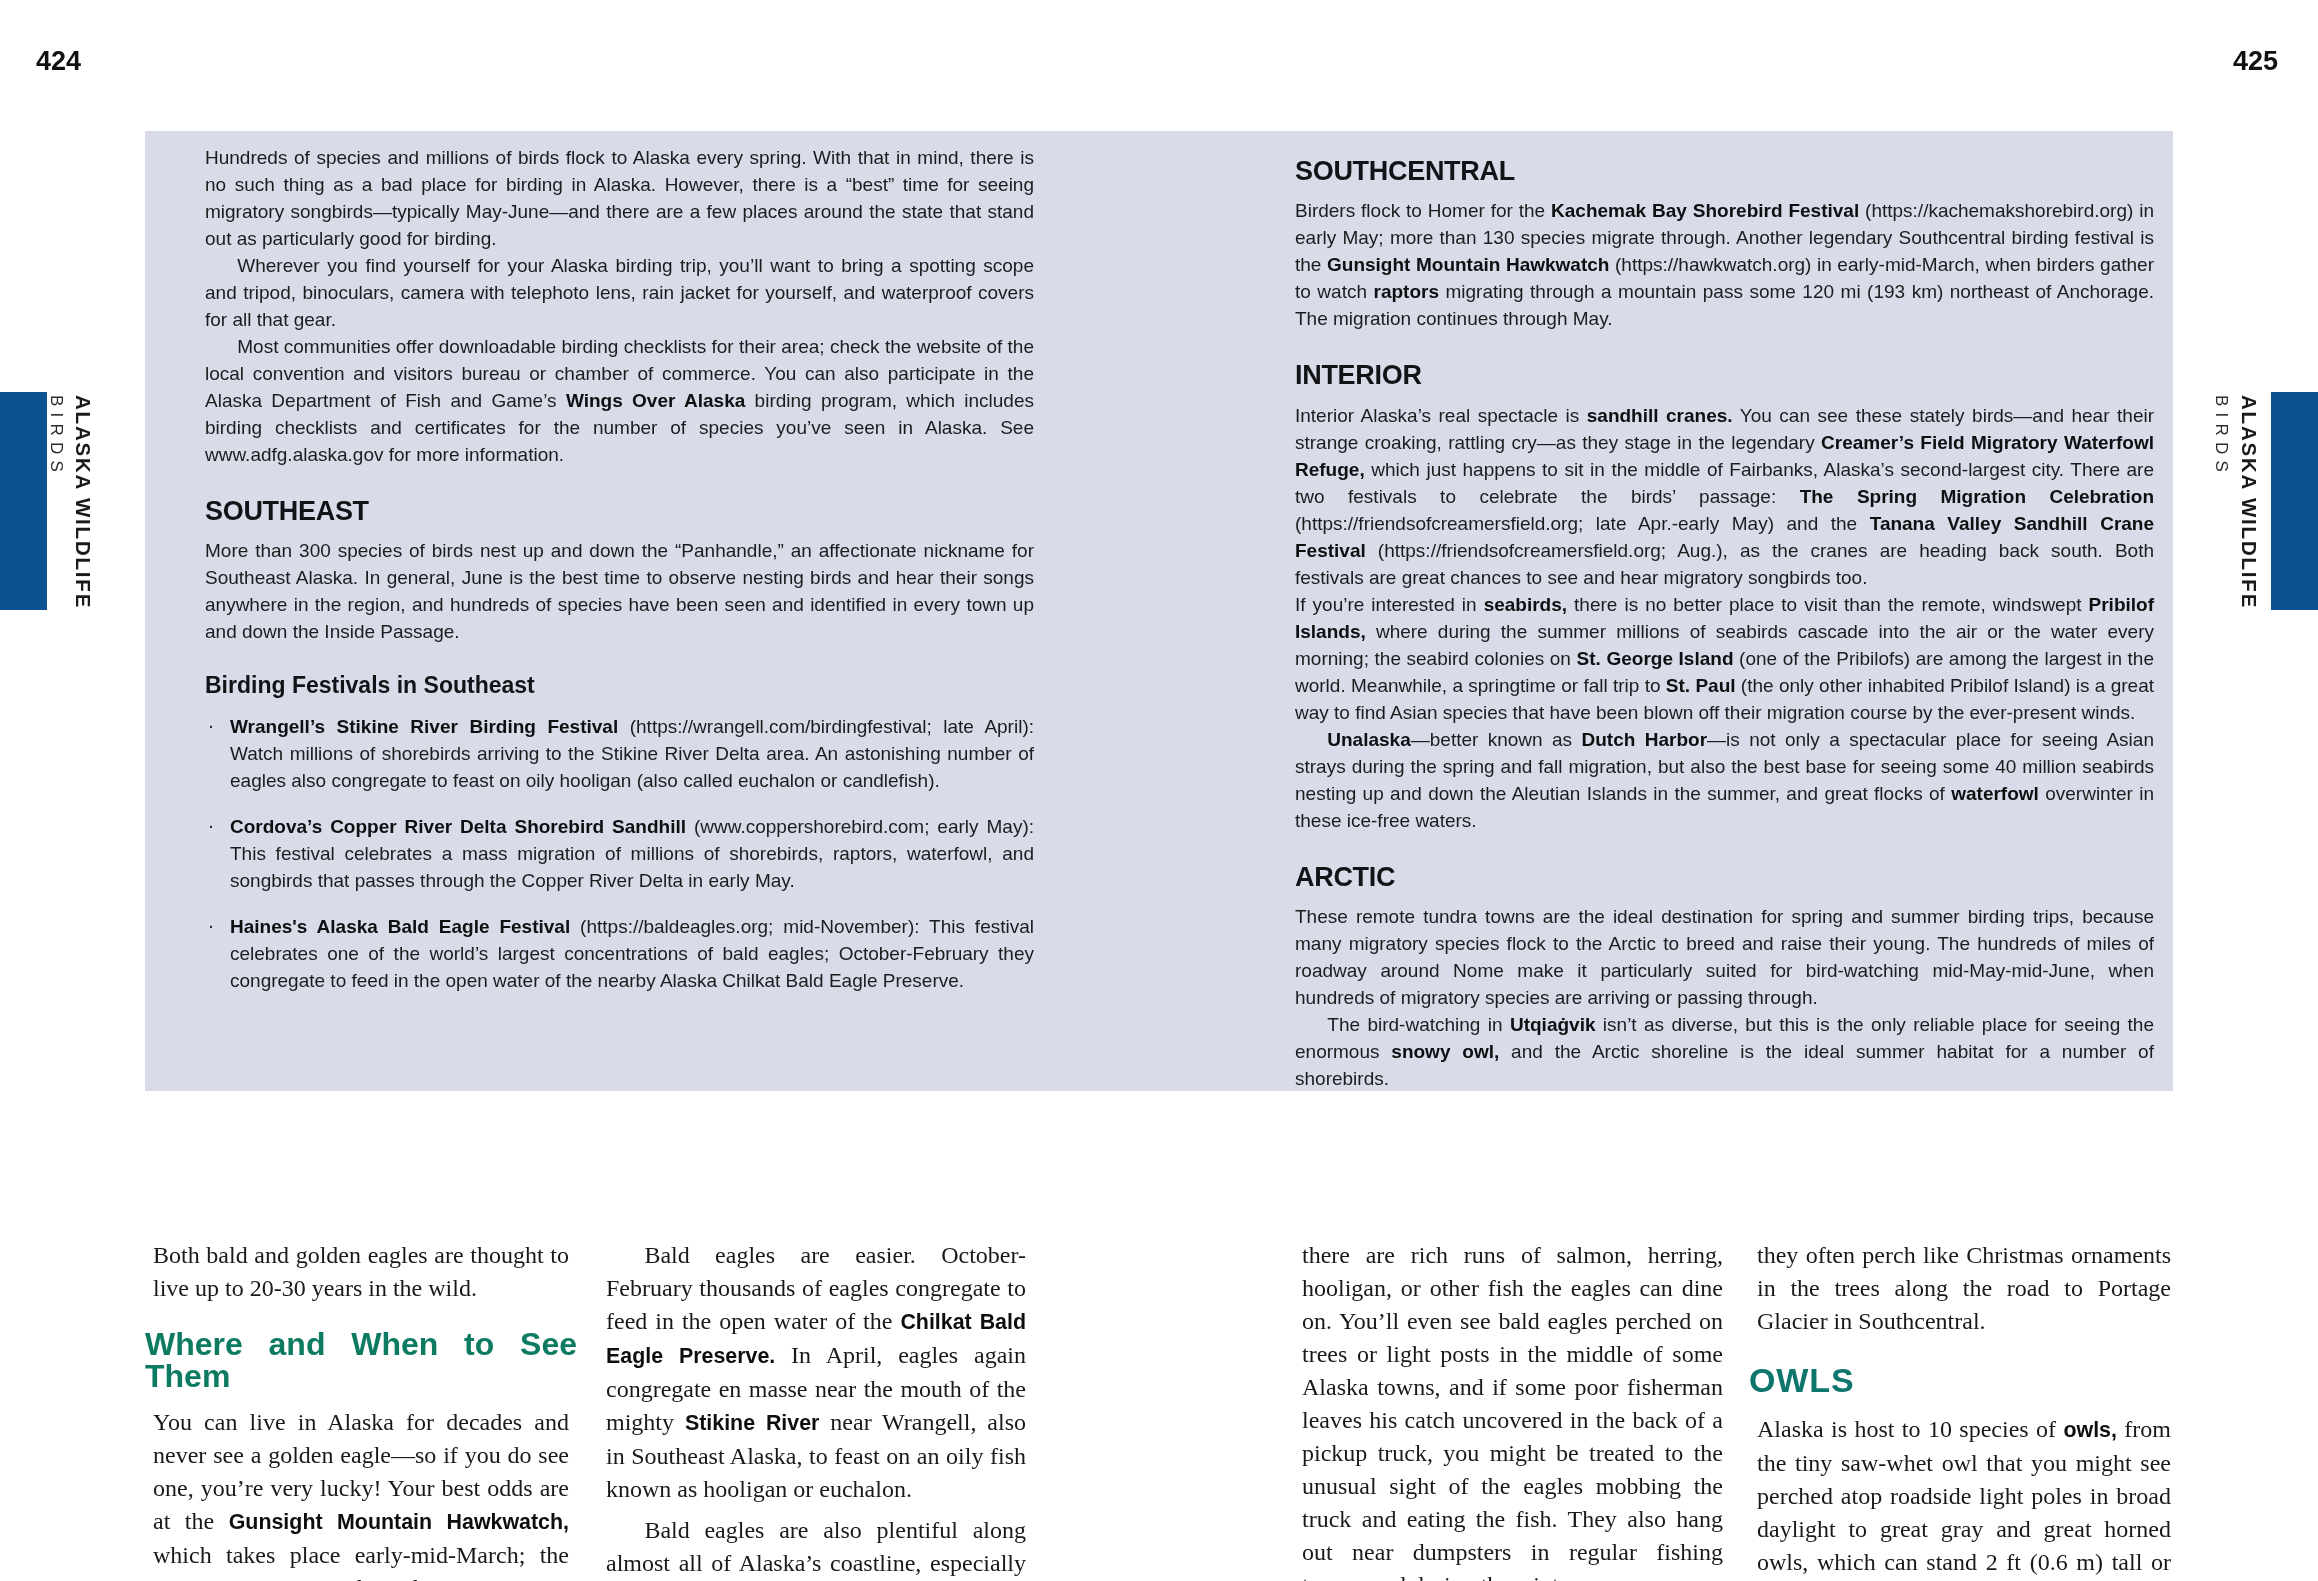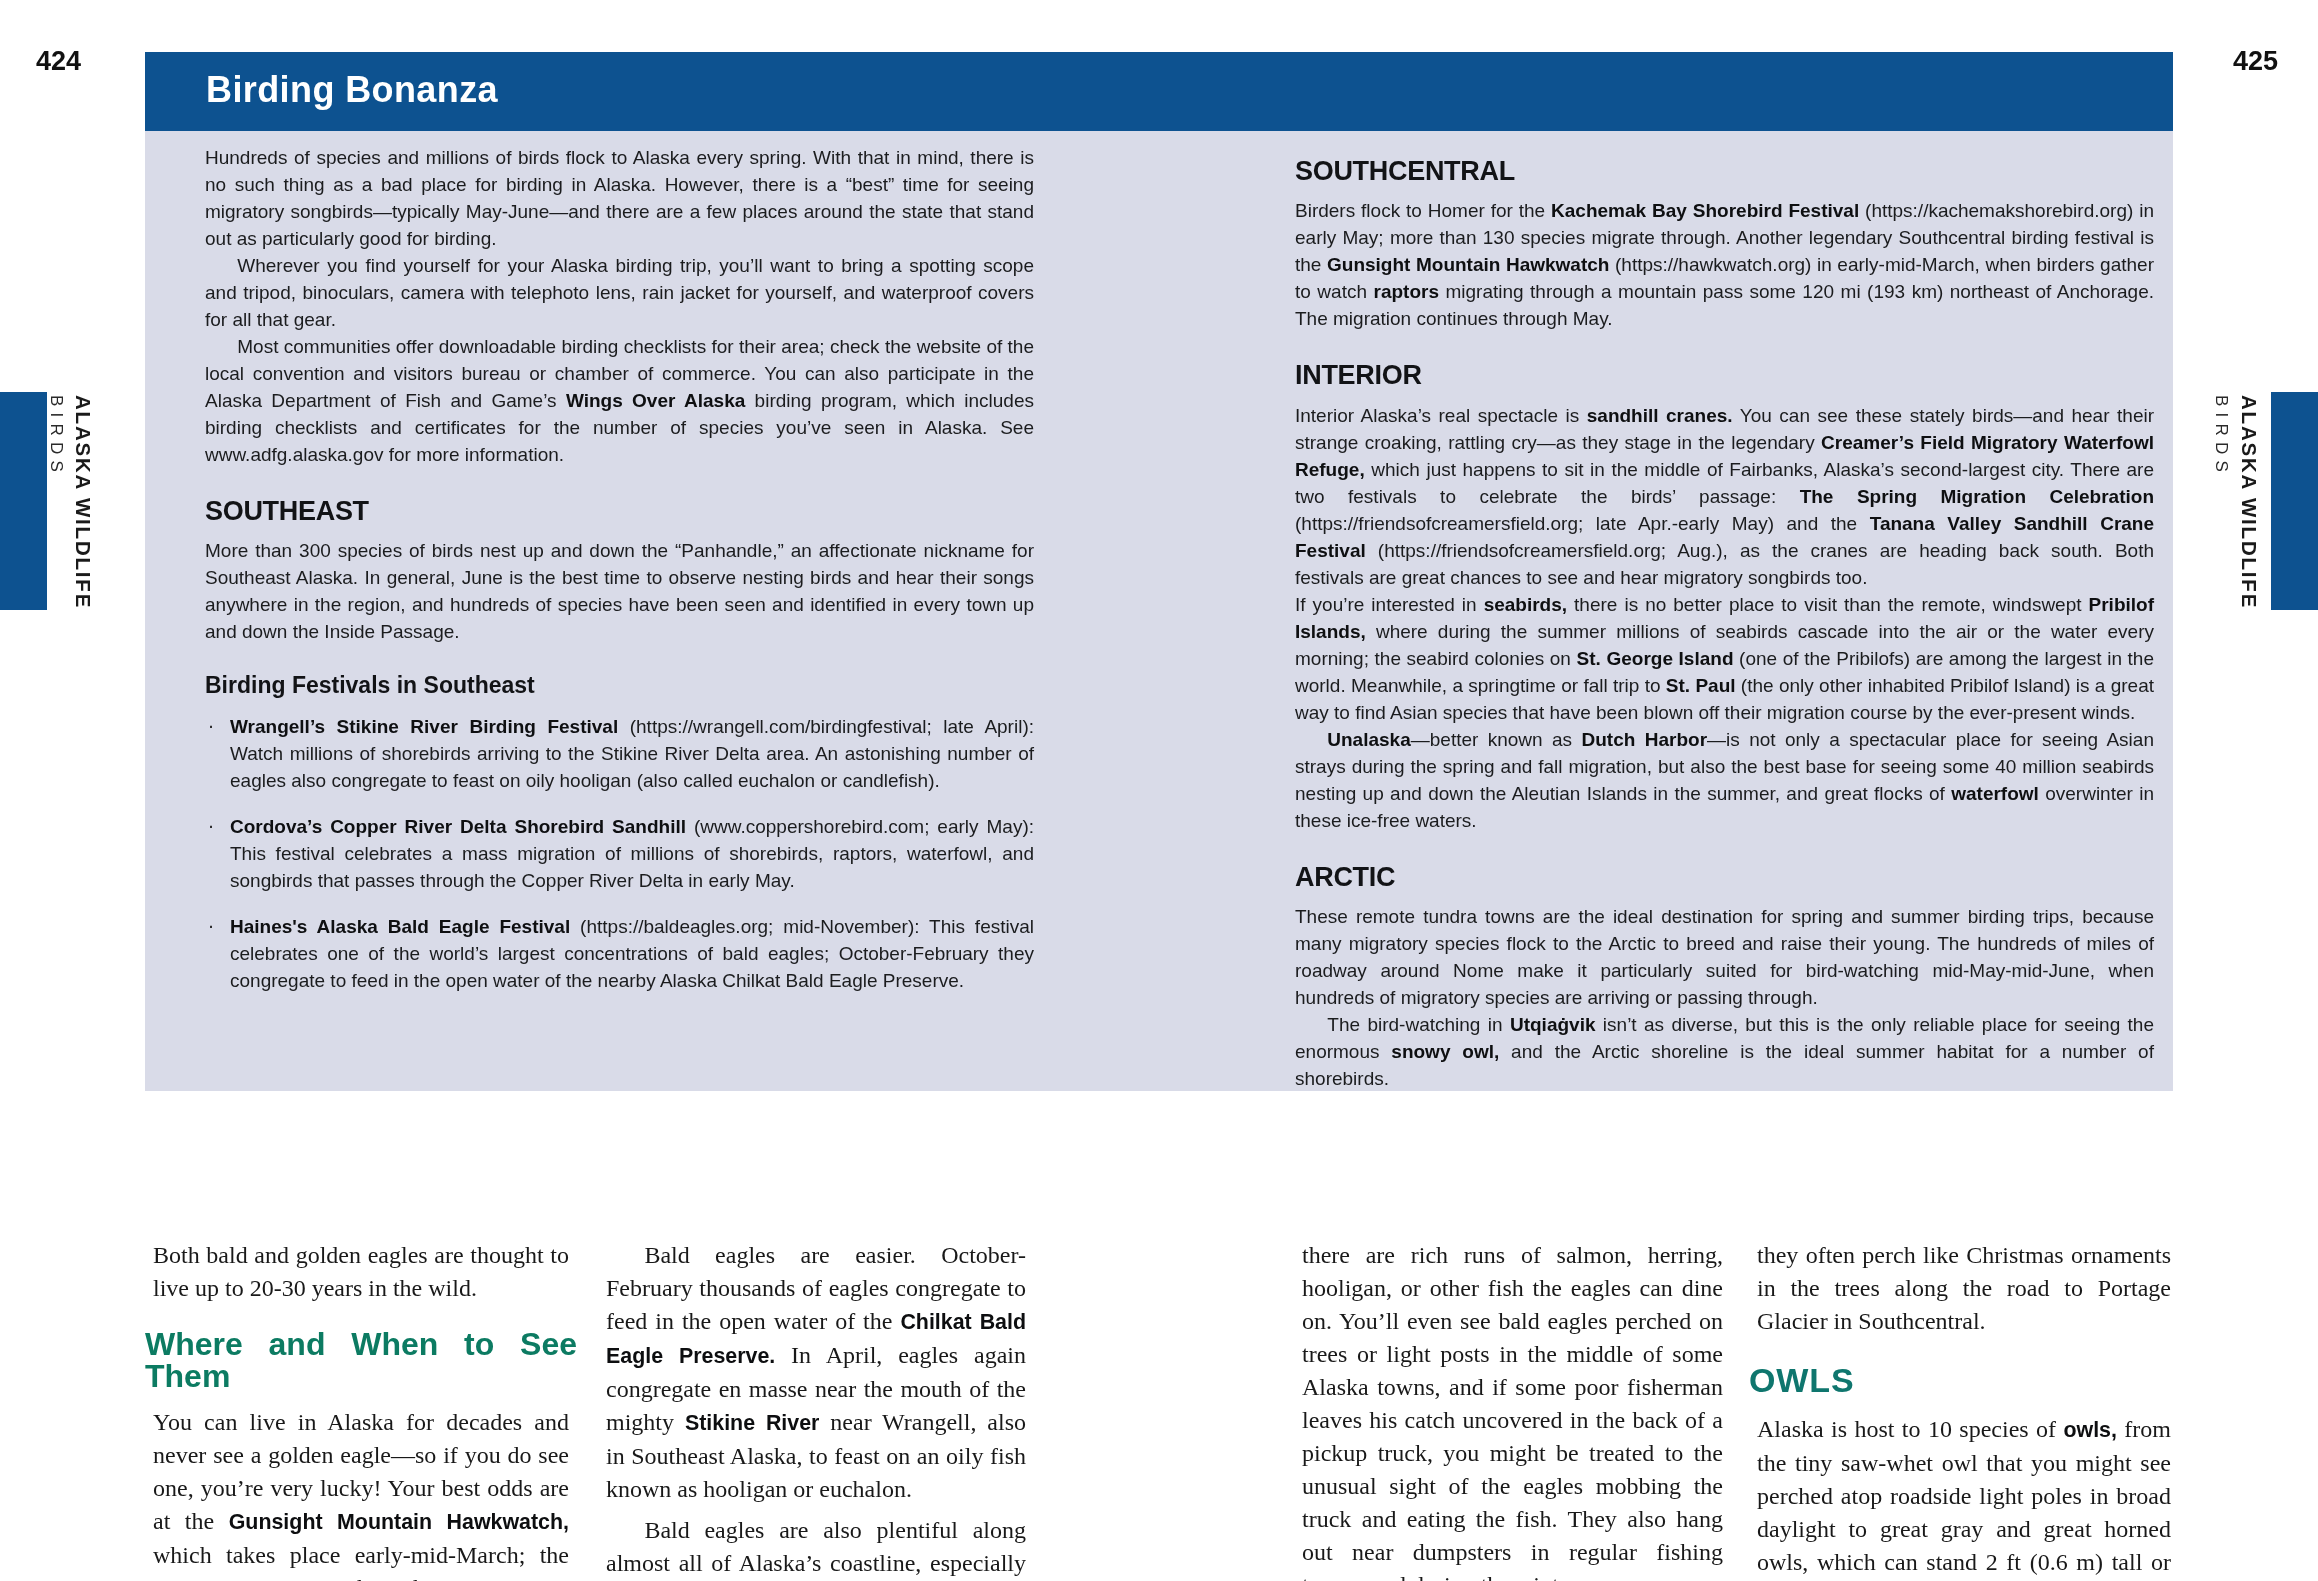--- a/index.html
+++ b/index.html
@@ -63,23 +63,20 @@
   .vt-r-main{left:2237px;}
 </style>
 </head>
 <body>
 
 <div class="spread">
 
   <div class="pagenum left">424</div>
   <div class="pagenum right">425</div>
 
-  <div class="band">
-    <h1>Birding Bonanza</h1>
-  </div>
 
   <div class="box">
 
     <div class="boxcol leftcol">
       <p><span>Hundreds of species and millions of birds flock to Alaska every spring. With that in mind, there is no such thing as a bad place for birding in Alaska. However, there is a “best” time for seeing migratory songbirds—typically May-June—and there are a few places around the state that stand out as particularly good for birding.</span></p>
       <p class="ind"><span>Wherever you find yourself for your Alaska birding trip, you’ll want to bring a spotting scope and tripod, binoculars, camera with telephoto lens, rain jacket for yourself, and waterproof covers for all that gear.</span></p>
       <p class="ind"><span>Most communities offer downloadable birding checklists for their area; check the website of the local convention and visitors bureau or chamber of commerce. You can also participate in the Alaska Department of Fish and Game’s </span><strong>Wings Over Alaska</strong><span> birding program, which includes birding checklists and certificates for the number of species you’ve seen in Alaska. See www.adfg.alaska.gov for more information.</span></p>
 
       <h2>SOUTHEAST</h2>
       <p><span>More than 300 species of birds nest up and down the “Panhandle,” an affectionate nickname for Southeast Alaska. In general, June is the best time to observe nesting birds and hear their songs anywhere in the region, and hundreds of species have been seen and identified in every town up and down the Inside Passage.</span></p>

